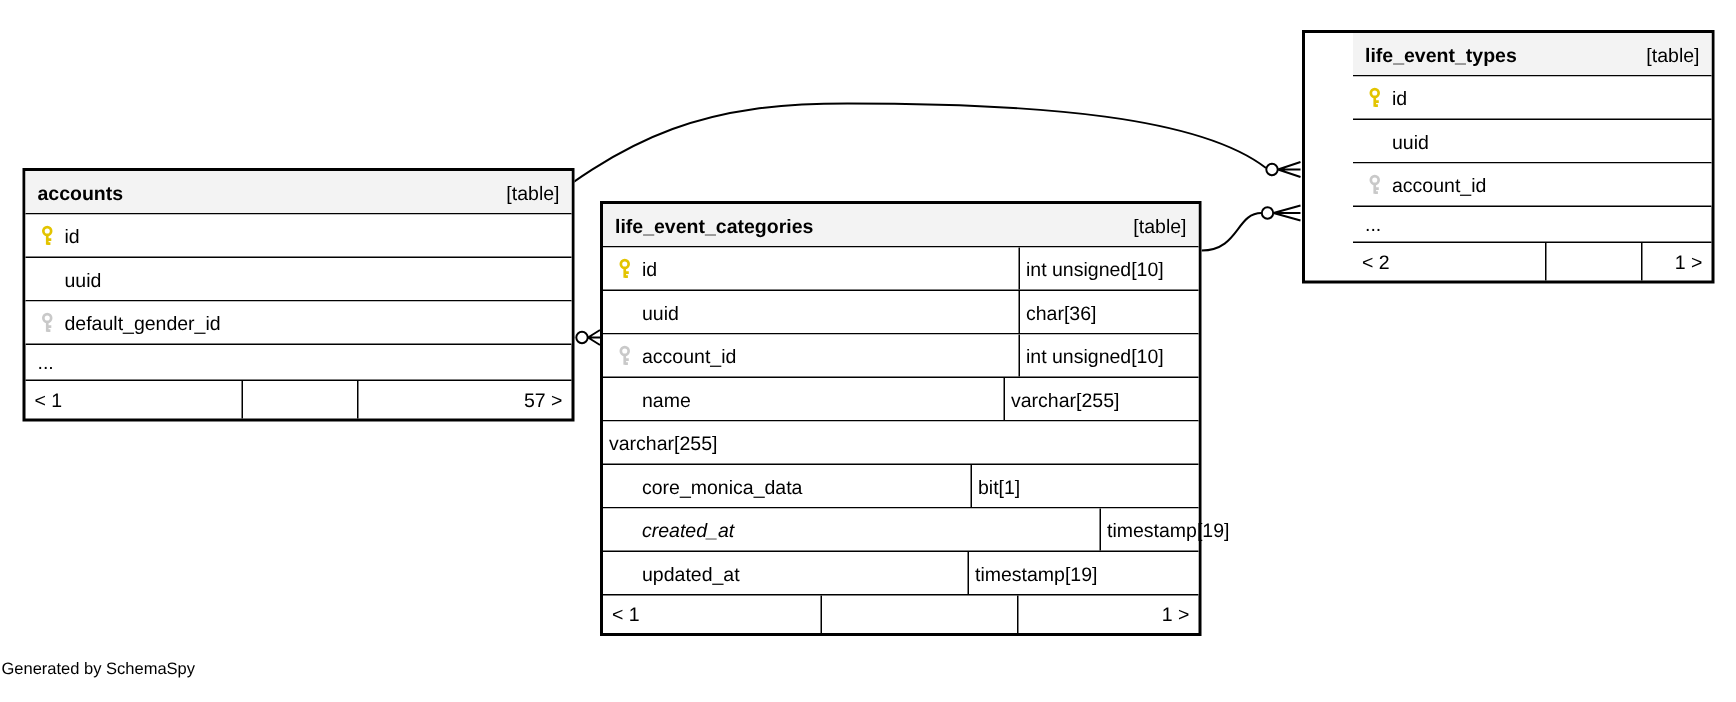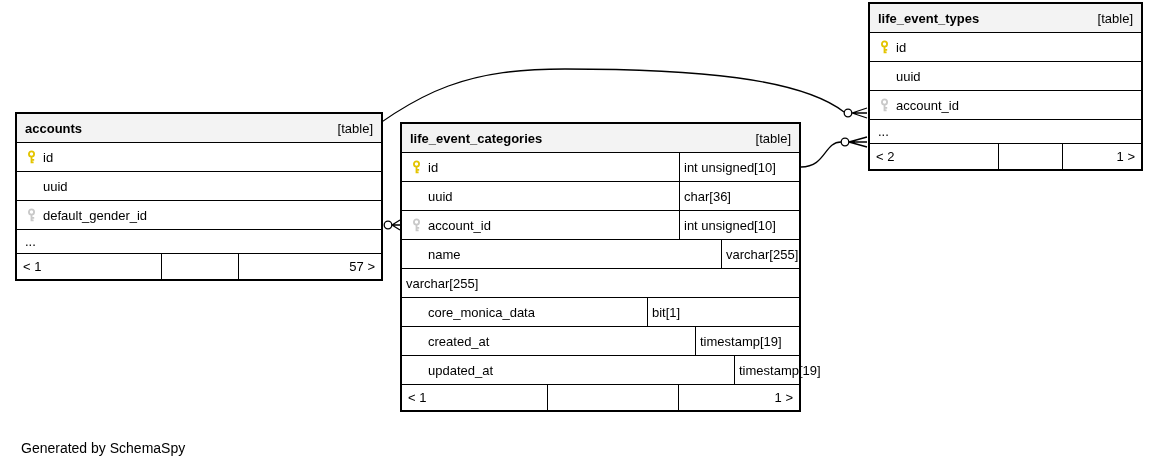--- a/index.html
+++ b/index.html
@@ -82,23 +82,23 @@
   .foot .fcell {
     display: flex;
     align-items: center;
     height: 100%;
     padding: 0 6px;
     border-right: 1px solid #000;
   }
   .foot .fcell:last-child { border-right: none; justify-content: flex-end; }
   .generated-note {
     position: absolute;
-    left: 21px;
+    left: 1px;
     top: 440px;
-    font-size: 14px;
+    font-size: 11px;
   }
 </style>
 </head>
 <body>
 
 <svg class="connectors" width="1157" height="468">
   <g fill="none" stroke="#000" stroke-width="1.3">
     <path d="M337,157 C367,157 358,225 383,225"></path>
     <path d="M337,157 C420,85 475,69 565,69 C695,69 800,78 844,112"></path>
     <path d="M801,167 C826,167 824,142 841,142"></path>
@@ -151,21 +151,21 @@
   <div class="ell-row">
     <span>...</span>
   </div>
   <div class="foot">
     <div class="fcell" style="width:145px;">&lt; 1</div>
     <div class="fcell" style="width:77px;"></div>
     <div class="fcell" style="flex:1;">57 &gt;</div>
   </div>
 </div>
 
-<div class="table-box" style="left:400px; top:122px; width:401px;">
+<div class="table-box" style="left:400px; top:134px; width:401px;">
   <div class="tb-header">
     <span class="tb-name">life_event_categories</span>
     <span class="tb-badge">[table]</span>
   </div>
   <div class="row">
     <div class="cell-name fixed" style="width:278px;">
       <span class="icon-slot pk">
         <svg width="11" height="15" viewBox="0 0 11 15">
             <circle cx="5.5" cy="4" r="2.6" fill="none" stroke="currentColor" stroke-width="1.8"></circle>
             <path d="M5.5 6.6 V13.2 M5.5 9.8 H8.2 M5.5 12.4 H7.6" fill="none" stroke="currentColor" stroke-width="1.8"></path>
@@ -188,58 +188,58 @@
         <svg width="11" height="15" viewBox="0 0 11 15">
             <circle cx="5.5" cy="4" r="2.6" fill="none" stroke="currentColor" stroke-width="1.8"></circle>
             <path d="M5.5 6.6 V13.2 M5.5 9.8 H8.2 M5.5 12.4 H7.6" fill="none" stroke="currentColor" stroke-width="1.8"></path>
           </svg>
       </span>
       <span>account_id</span>
     </div>
     <div class="cell-type">int unsigned[10]</div>
   </div>
   <div class="row">
-    <div class="cell-name fixed" style="width:320px;">
+    <div class="cell-name fixed" style="width:268px;">
       <span class="icon-slot"></span>
       <span>name</span>
     </div>
     <div class="cell-type">varchar[255]</div>
   </div>
   <div class="row">
     <div class="cell-type">varchar[255]</div>
   </div>
   <div class="row">
     <div class="cell-name fixed" style="width:246px;">
       <span class="icon-slot"></span>
       <span>core_monica_data</span>
     </div>
     <div class="cell-type">bit[1]</div>
   </div>
   <div class="row">
-    <div class="cell-name fixed" style="width:294px;">
+    <div class="cell-name fixed" style="width:332px;font-style:italic;">
       <span class="icon-slot"></span>
       <span>created_at</span>
     </div>
     <div class="cell-type">timestamp[19]</div>
   </div>
   <div class="row">
-    <div class="cell-name fixed" style="width:333px;">
+    <div class="cell-name fixed" style="width:244px;">
       <span class="icon-slot"></span>
       <span>updated_at</span>
     </div>
     <div class="cell-type">timestamp[19]</div>
   </div>
   <div class="foot">
     <div class="fcell" style="width:146px;">&lt; 1</div>
     <div class="fcell" style="width:131px;"></div>
     <div class="fcell" style="flex:1;">1 &gt;</div>
   </div>
 </div>
 
-<div class="table-box" style="left:868px; top:2px; width:275px;">
+<div class="table-box" style="left:868px; top:20px; width:275px;padding-left:32px;">
   <div class="tb-header">
     <span class="tb-name">life_event_types</span>
     <span class="tb-badge">[table]</span>
   </div>
   <div class="row">
     <div class="cell-name grow">
       <span class="icon-slot pk">
         <svg width="11" height="15" viewBox="0 0 11 15">
             <circle cx="5.5" cy="4" r="2.6" fill="none" stroke="currentColor" stroke-width="1.8"></circle>
             <path d="M5.5 6.6 V13.2 M5.5 9.8 H8.2 M5.5 12.4 H7.6" fill="none" stroke="currentColor" stroke-width="1.8"></path>

